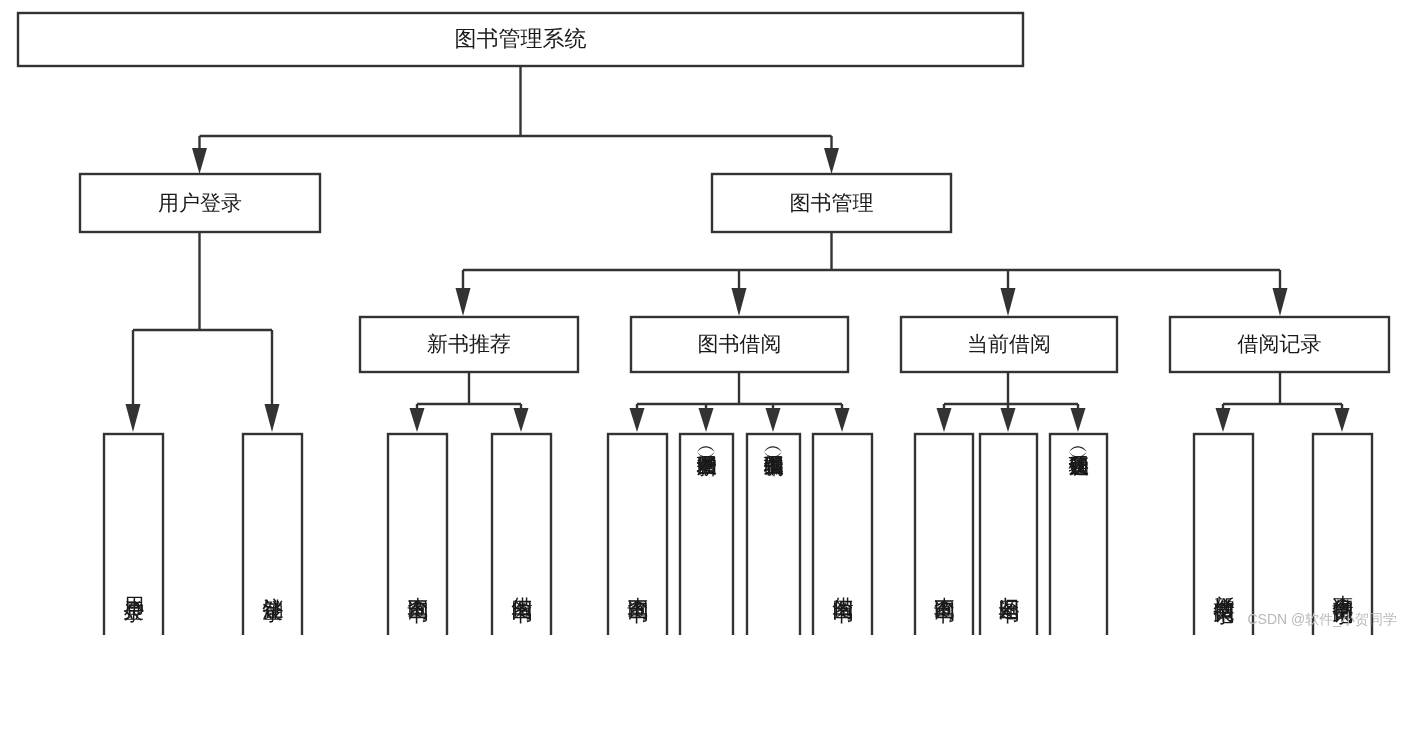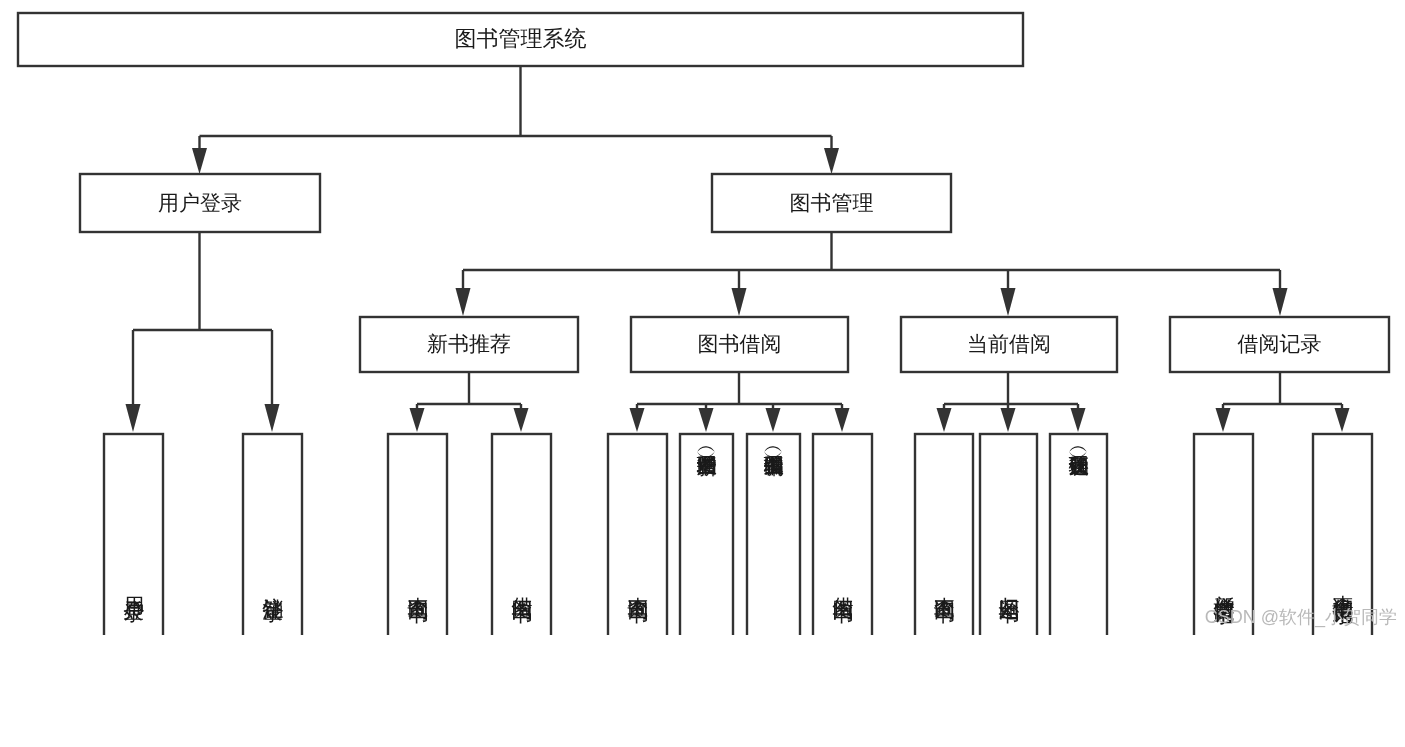--- a/index.html
+++ b/index.html
@@ -69,21 +69,21 @@
     line-height: 1.18;
     color: #1a1a1a;
     letter-spacing: 2px;
     white-space: nowrap;
   }
   .watermark {
     position: absolute;
     right: 8px;
     bottom: 6px;
     font-family: "Liberation Sans", "DejaVu Sans", sans-serif;
-    font-size: 18px;
+    font-size: 14px;
     color: #b9b9b9;
     white-space: nowrap;
     pointer-events: none;
   }
 </style>
 </head>
 <body>
 
 <div id="diagram-root">
 

